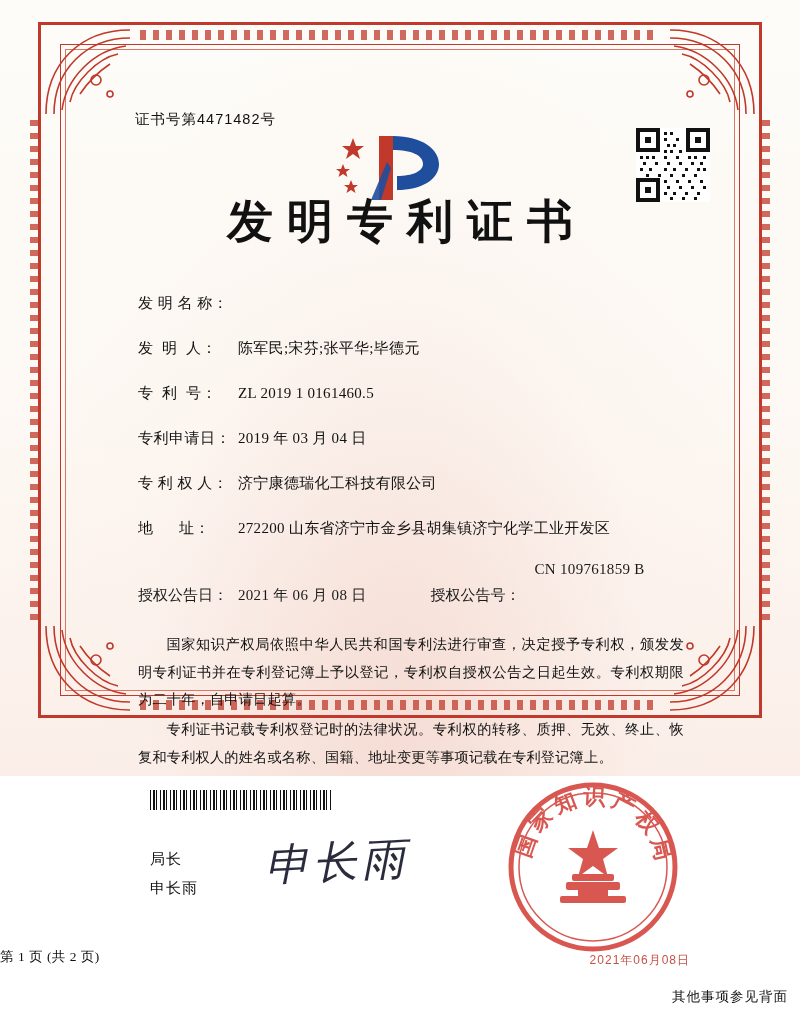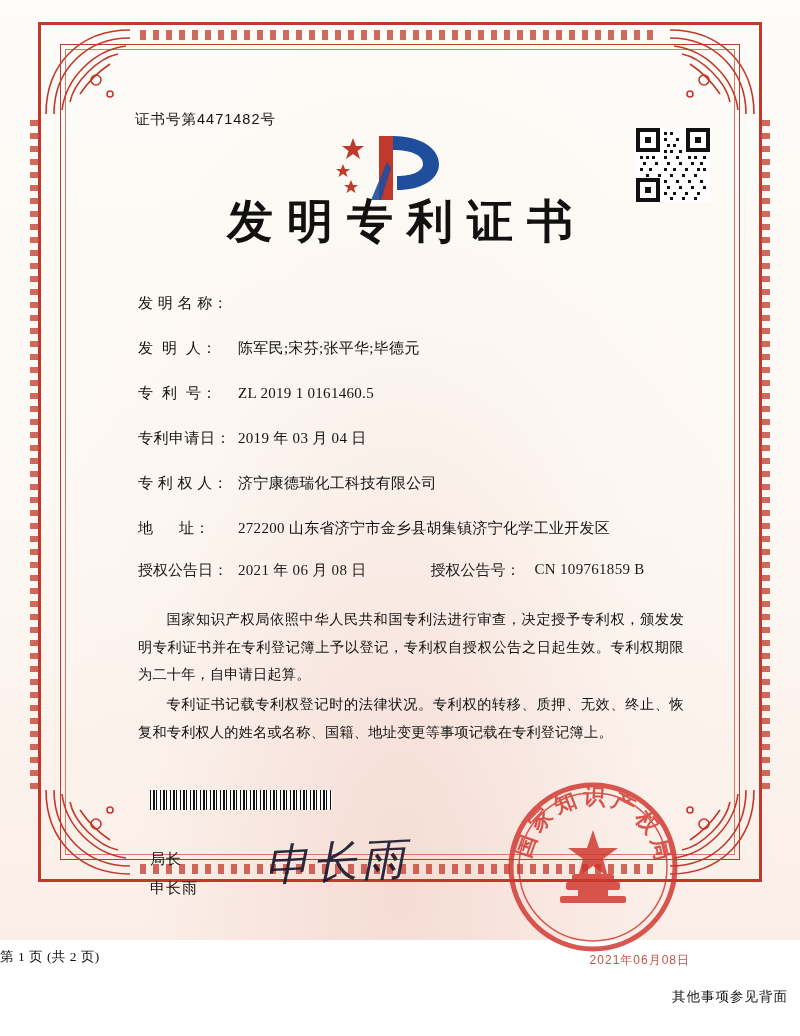--- a/index.html
+++ b/index.html
@@ -11,21 +11,21 @@
     width: 800px;
     height: 1036px;
     font-family: "Liberation Serif", "DejaVu Serif", serif;
     color: #1a1a1a;
     overflow: hidden;
   }
 
   .page {
     position: relative;
     width: 800px;
-    height: 940px;
+    height: 776px;
     background:
       radial-gradient(ellipse at 50% 92%, rgba(240, 205, 195, 0.55) 0%, rgba(250, 238, 232, 0.25) 45%, rgba(255,255,255,0) 70%),
       linear-gradient(180deg, #fdfcf8 0%, #fdf8f3 55%, #fbeee8 100%);
   }
 
   
   .border-outer {
     position: absolute;
     left: 38px;
     top: 22px;
@@ -151,21 +151,21 @@
   }
   .field-row2 {
     display: flex;
     align-items: baseline;
     font-size: 15px;
     margin-bottom: 21px;
   }
   .field-row2 .seg { display: flex; align-items: flex-start; }
   .field-row2 .seg.second { margin-left: 64px; }
   .field-row2 .lbl { min-width: 100px; white-space: pre; }
-  .field-row2 .lbl.short { min-width: 104px; }
+  .field-row2 .lbl.short { min-width: 104px; margin-top: 25px; }
   .field-row2 .val { letter-spacing: 0.3px; }
 
   .paras {
     margin-top: 26px;
     padding-left: 48px;
     padding-right: 26px;
   }
   .para {
     font-size: 14.2px;
     line-height: 1.95;

